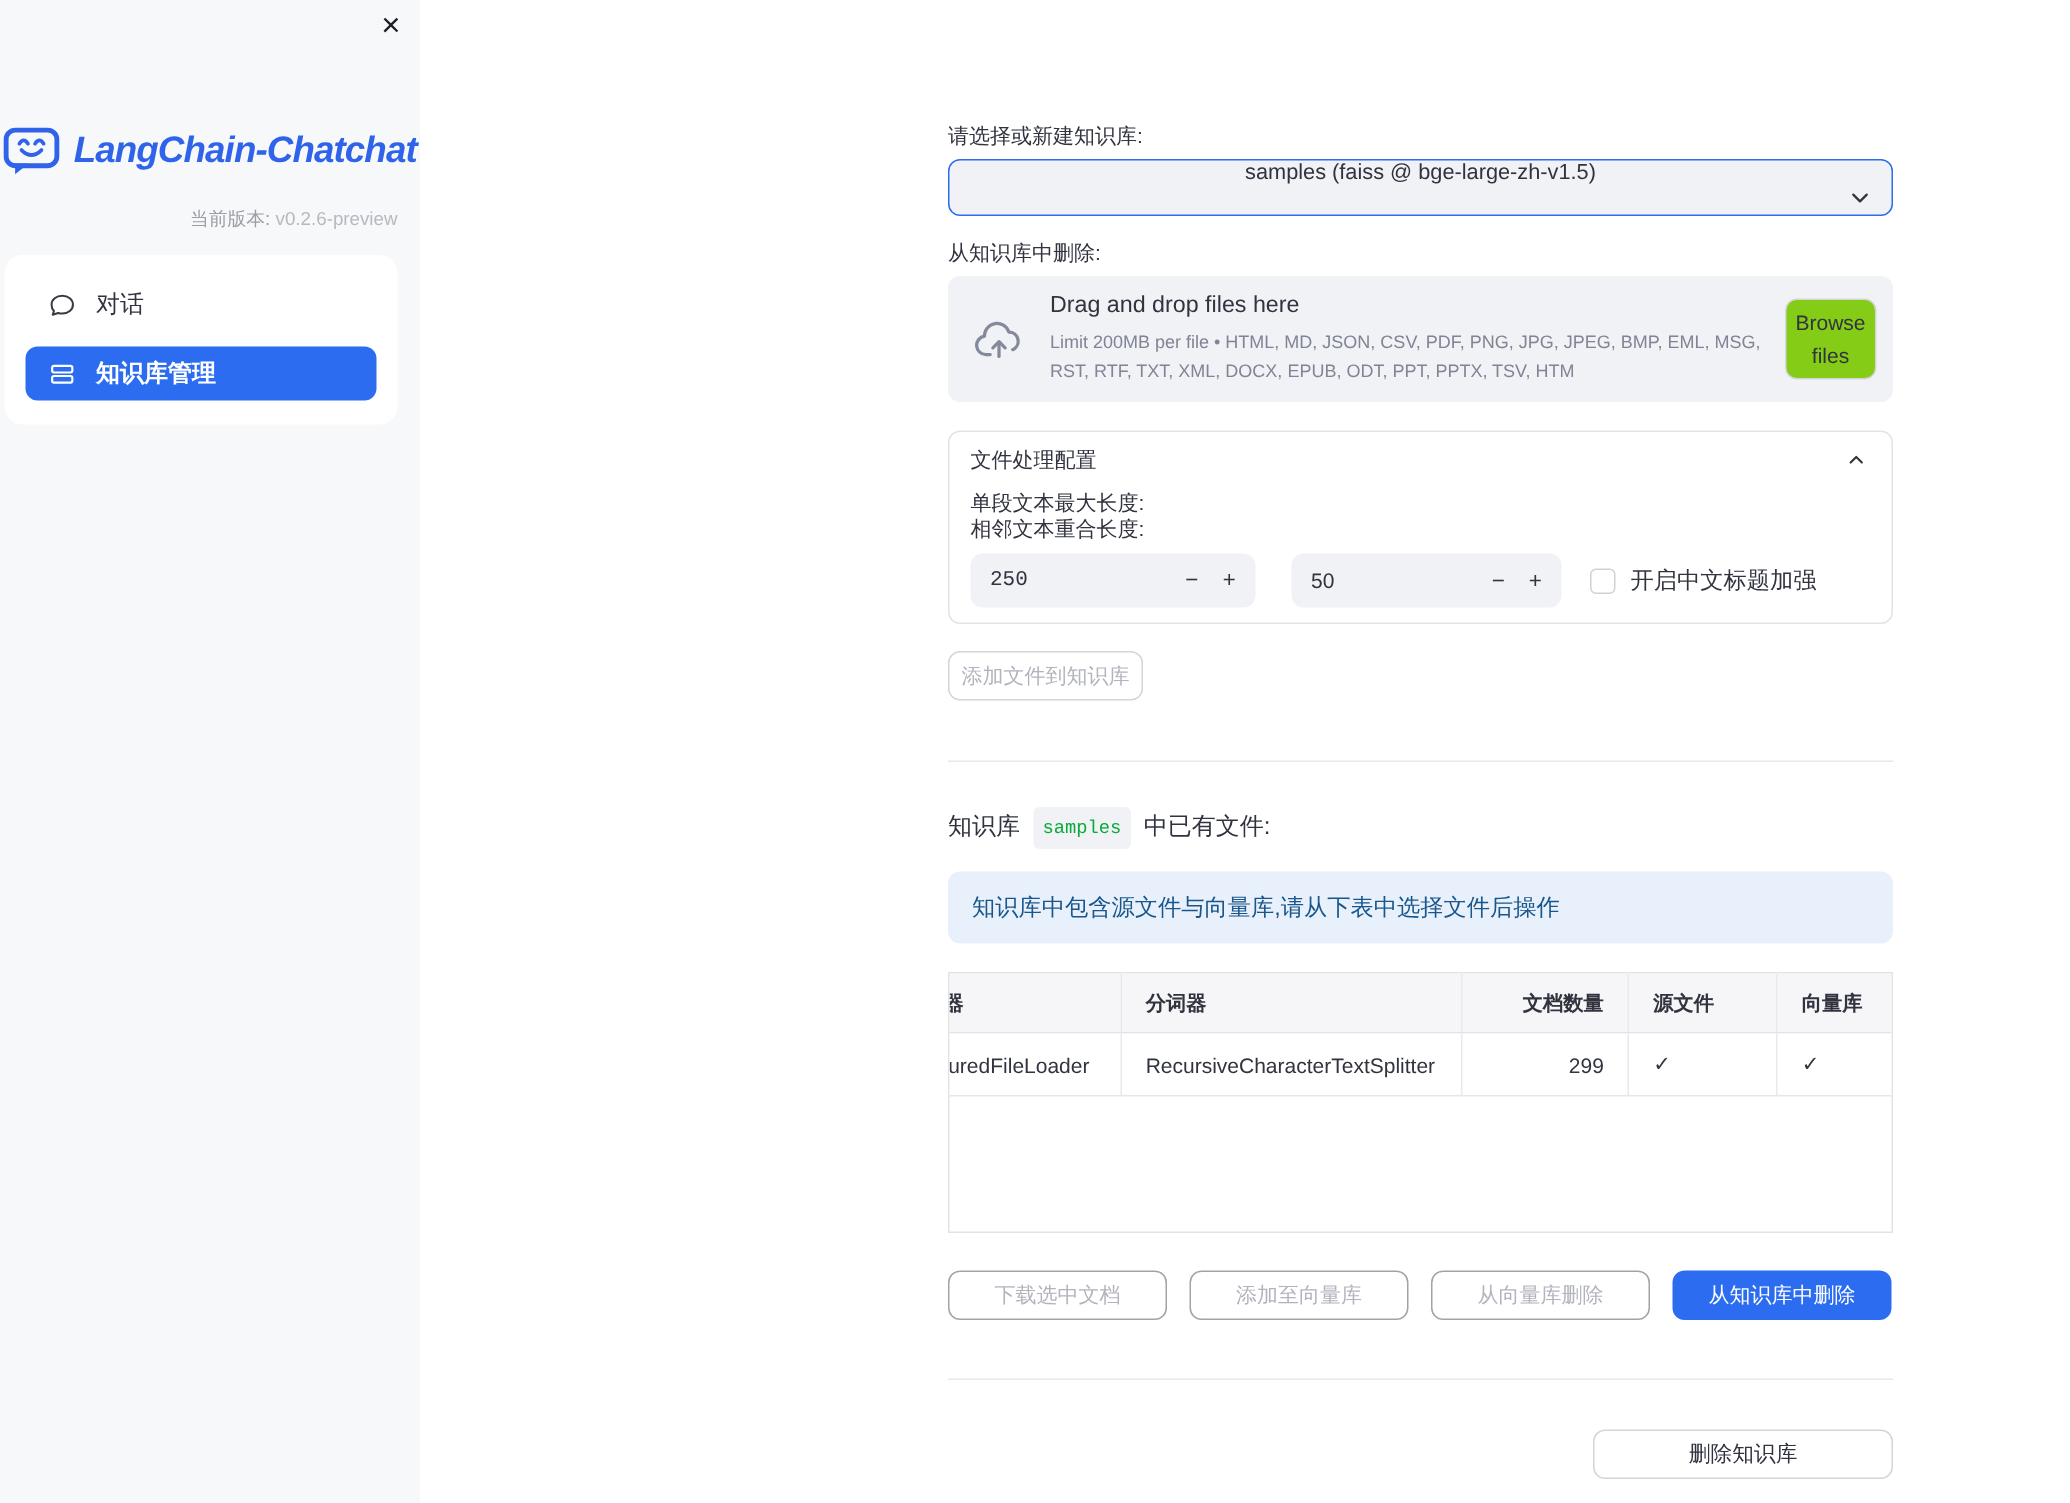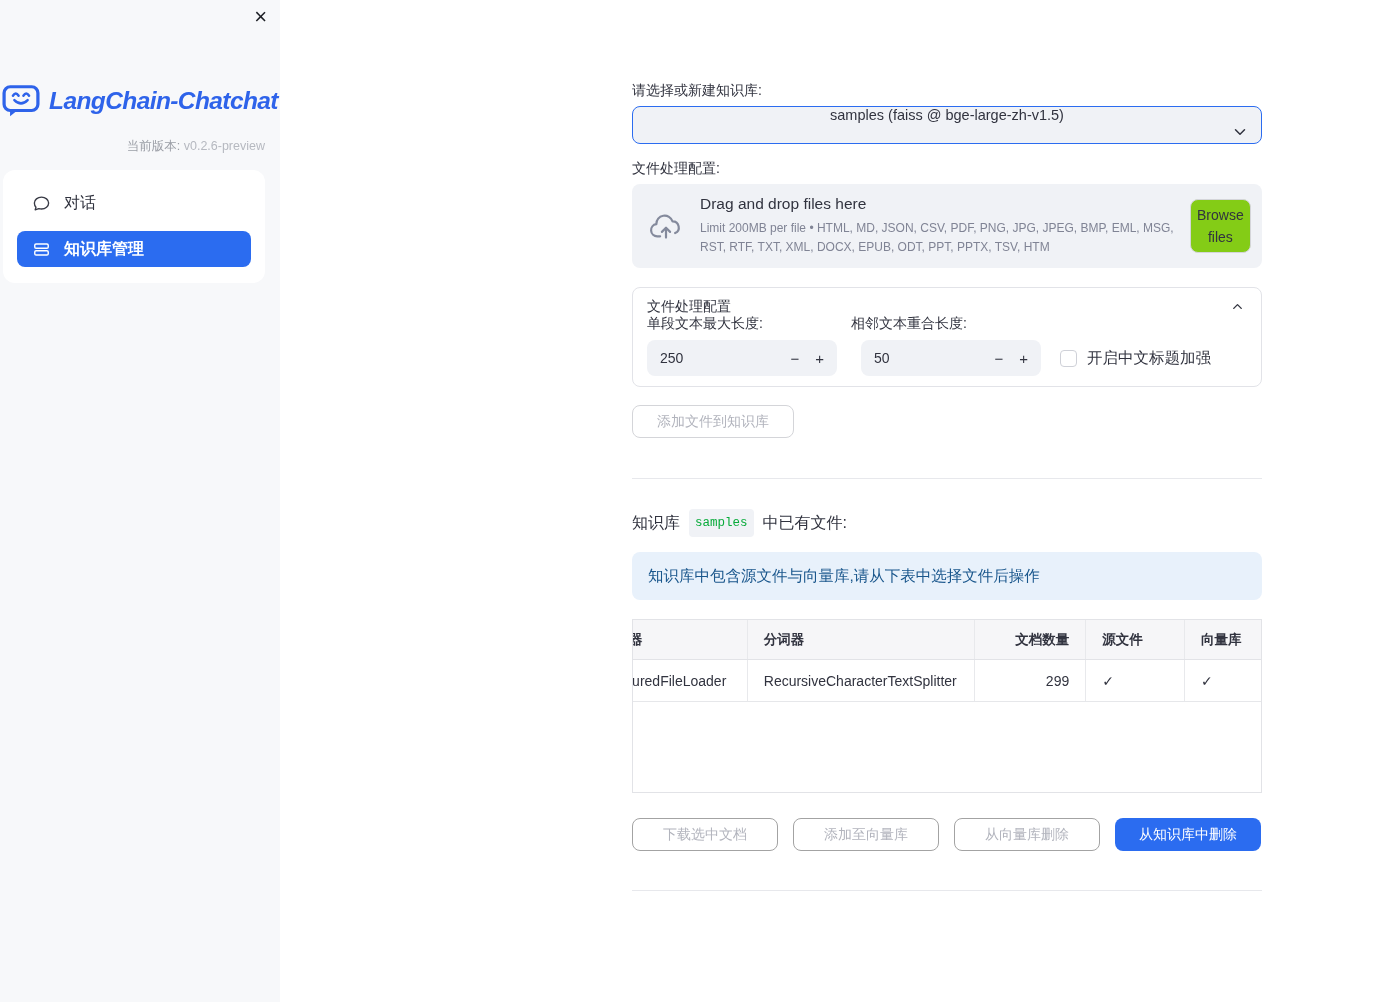--- a/index.html
+++ b/index.html
@@ -31,32 +31,32 @@
   .uploader { margin-top:7px; height:84px; background:#f0f2f6; border-radius:8px; display:flex; align-items:center; padding:0 16px; gap:16px; }
   .up-text { flex:0 0 auto; width:474px; }
   .up-title { font-size:15.5px; margin-bottom:6px; }
   .up-limit { font-size:12px; color:#808495; line-height:1.55; }
   .browse-btn { margin-left:auto; background:#84cc16; border:1px solid #d4d5d9; border-radius:8px;
     width:72px; min-height:53px; display:flex; align-items:center; justify-content:center; text-align:center;
     font-size:14px; line-height:1.6; padding:4px 6px; cursor:pointer; }
   .expander { margin-top:19px; border:1px solid #e2e3e8; border-radius:8px; padding:10px 16px 10px 14px; }
   .exp-head { display:flex; align-items:center; font-size:14px; line-height:17px; cursor:pointer; }
   .exp-chevron { margin-left:auto; display:flex; }
-  .cfg-labels { display:flex; font-size:14px; line-height:17px; }
+  .cfg-labels { display:flex; margin-top:12px; font-size:14px; line-height:17px;flex-direction:column; }
   .cfg-labels .l1 { width:204px; }
   .cfg-row { display:flex; margin-top:8px; align-items:center; }
   .num-input { background:#f0f2f6; border-radius:8px; height:36px; display:flex; align-items:center; padding:0 13px; font-size:14px; }
-  .num1 { width:190px; }
+  .num1 { width:190px;font-family:Liberation Mono, monospace; }
   .num2 { width:180px; margin-left:24px; }
   .step { color:#31333f; font-size:15px; cursor:pointer; }
   .minus { margin-left:auto; padding:0 8px; }
   .plus  { padding:0 0 0 8px; }
   .chk-wrap { display:flex; align-items:center; margin-left:19px; gap:10px; font-size:15.5px; }
   .chk { width:17px; height:17px; background:#fff; border:1px solid #cfd1d8; border-radius:4px; cursor:pointer; }
-  .add-btn { margin-top:18px; width:fit-content; height:33px; display:flex; align-items:center; padding:0 24px;
+  .add-btn { margin-top:18px; width:fit-content; height:33px; display:flex; align-items:center; padding:0 8px;
     border:1px solid #d4d5d9; border-radius:8px; color:#b2b4bd; font-size:14px; background:#fff; }
   hr.div { border:none; border-top:1px solid #e7e8ec; height:0; margin:40px 0 0; }
   hr.div2 { margin-top:39px; }
   .kb-line { margin-top:30px; font-size:16px; line-height:24px; display:flex; align-items:center; gap:9px; }
   .code { font-family:"Liberation Mono","DejaVu Sans Mono",monospace; font-size:12.5px; color:#09ab3b;
     background:#f0f2f6; padding:2px 6px; border-radius:4px; }
   .infobox { margin-top:15px; height:48px; background:#e8f1fb; border-radius:8px; display:flex; align-items:center;
     padding:0 16px; color:#19568c; font-size:15.5px; }
   
   .dtable { margin-top:19px; height:174px; border:1px solid #e2e3e7; background:#fff; overflow:hidden; }
@@ -136,21 +136,21 @@
   <div class="field-label">请选择或新建知识库:</div>
   <div class="selectbox">
     <span>samples (faiss @ bge-large-zh-v1.5)</span>
     <span class="chev">
       <svg width="18" height="18" viewBox="0 0 24 24" fill="none" stroke="#31333f" stroke-width="2" stroke-linecap="round" stroke-linejoin="round">
           <path d="M6 9l6 6 6-6"></path>
         </svg>
     </span>
   </div>
 
-  <div class="upload-label">文件处理配置:</div>
+  <div class="upload-label">从知识库中删除:</div>
   <div class="uploader">
     <span style="display:flex;">
       <svg width="36" height="30" viewBox="0 0 26 22" fill="none" stroke="#848a9c" stroke-width="1.6" stroke-linecap="round" stroke-linejoin="round">
         <path d="M8.7 18.6H6.6a4.5 4.5 0 0 1-.7-8.95A6.1 6.1 0 0 1 17.8 7.6a4.5 4.5 0 0 1 1.9 8.6"></path>
         <path d="M13 19.5v-7"></path>
         <path d="M10 15.3l3-3 3 3"></path>
       </svg>
     </span>
     <span class="up-text">
       <div class="up-title">Drag and drop files here</div>
@@ -244,15 +244,16 @@
   <div class="btn-row">
     <div class="btn disabled">下载选中文档</div>
     <div class="btn disabled">添加至向量库</div>
     <div class="btn disabled">从向量库删除</div>
     <div class="btn primary">从知识库中删除</div>
   </div>
 
   <hr class="div div2">
 
   <div class="bottom-row">
+    <div class="btn-wide secondary">删除知识库</div>
   </div>
 
 </div>
 
 </body></html>

